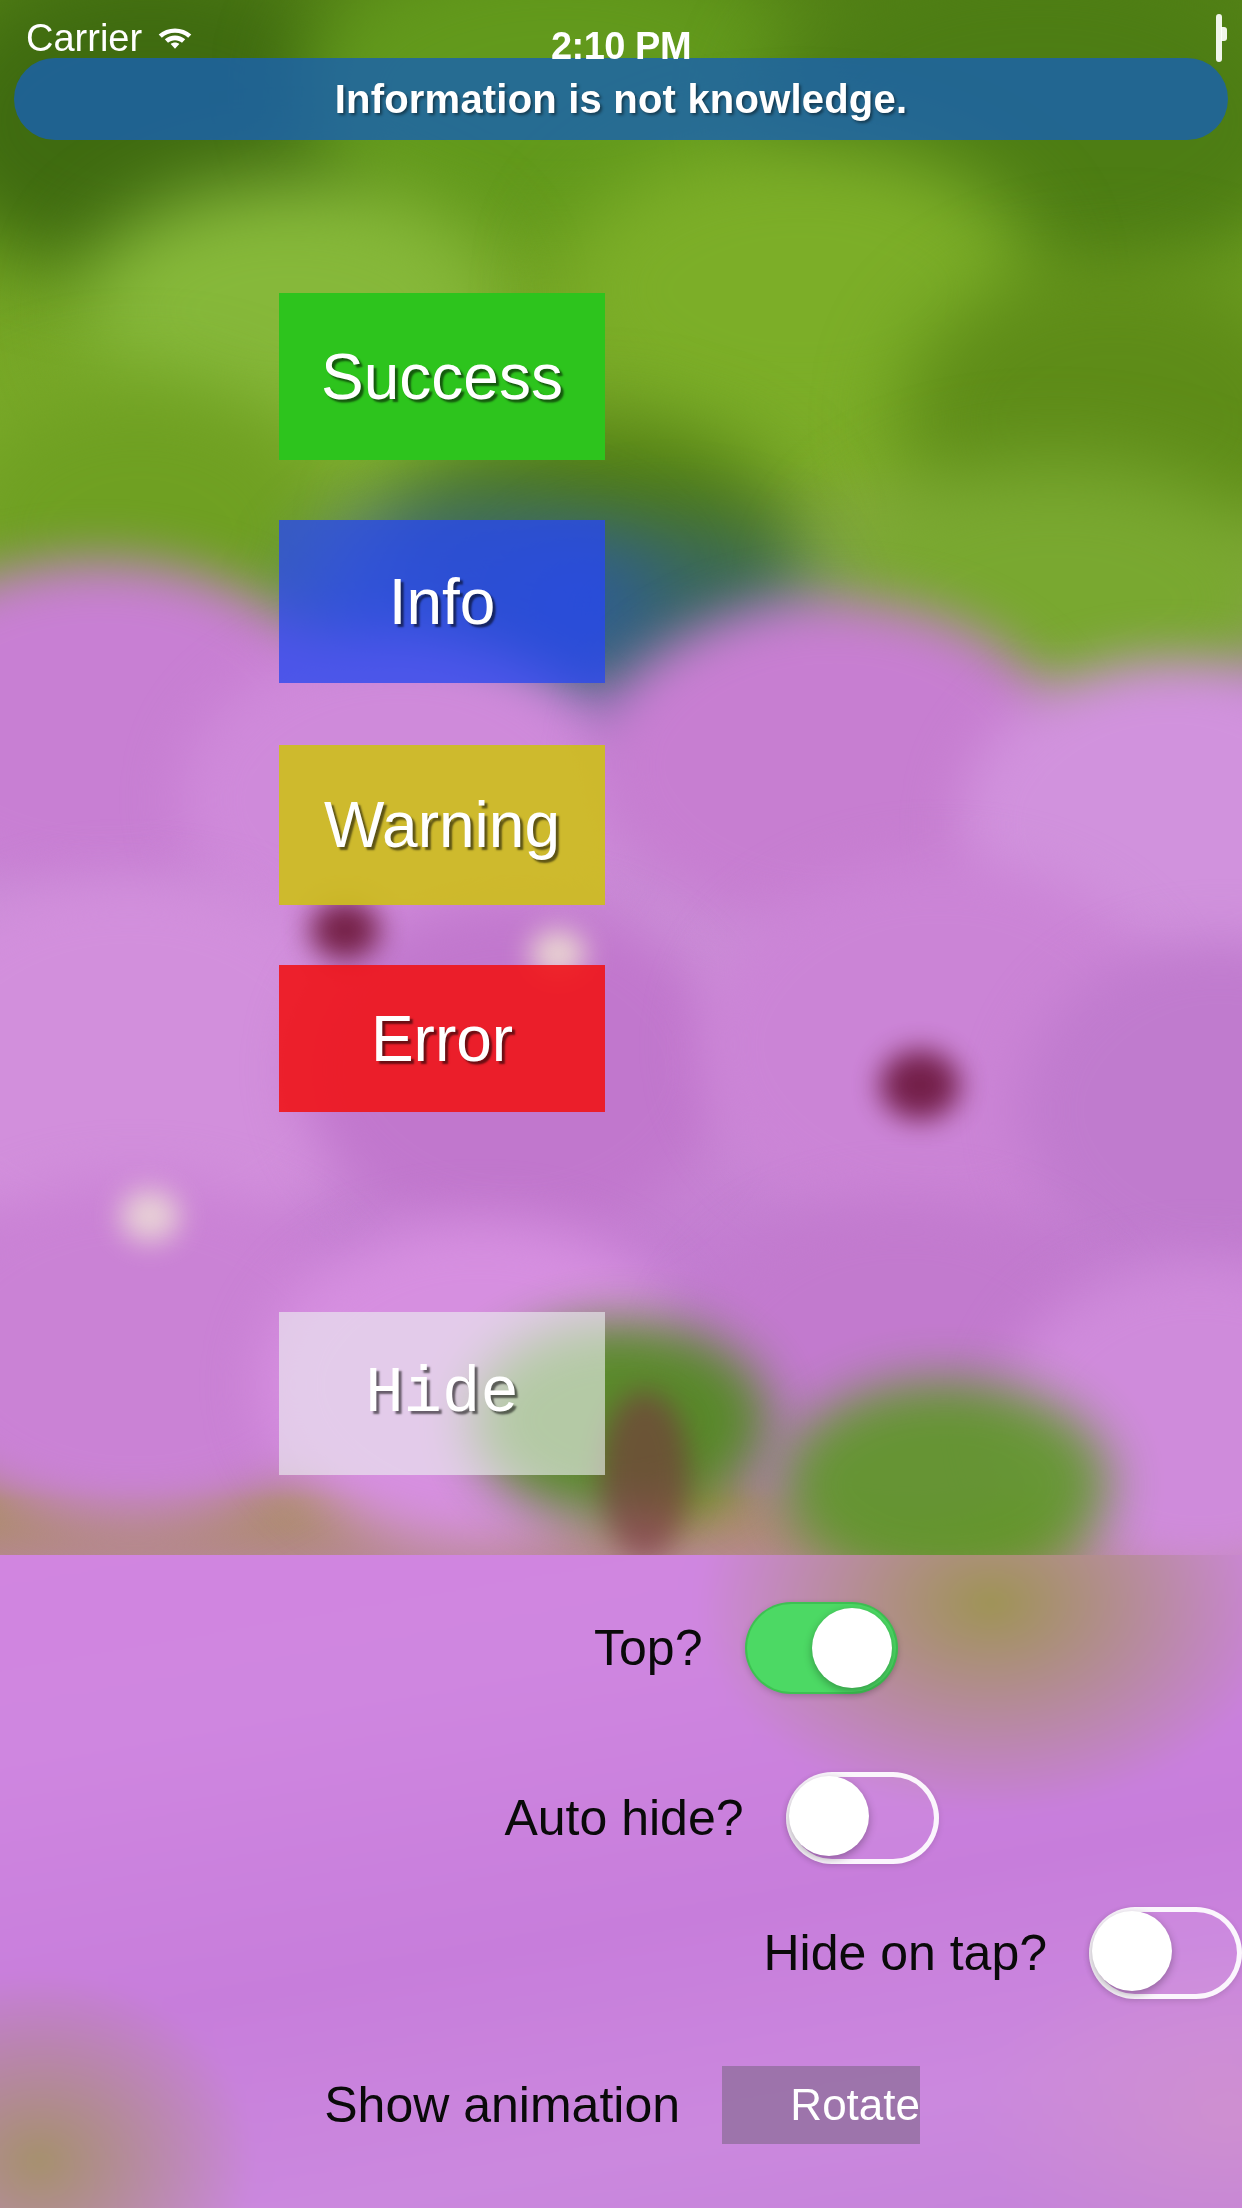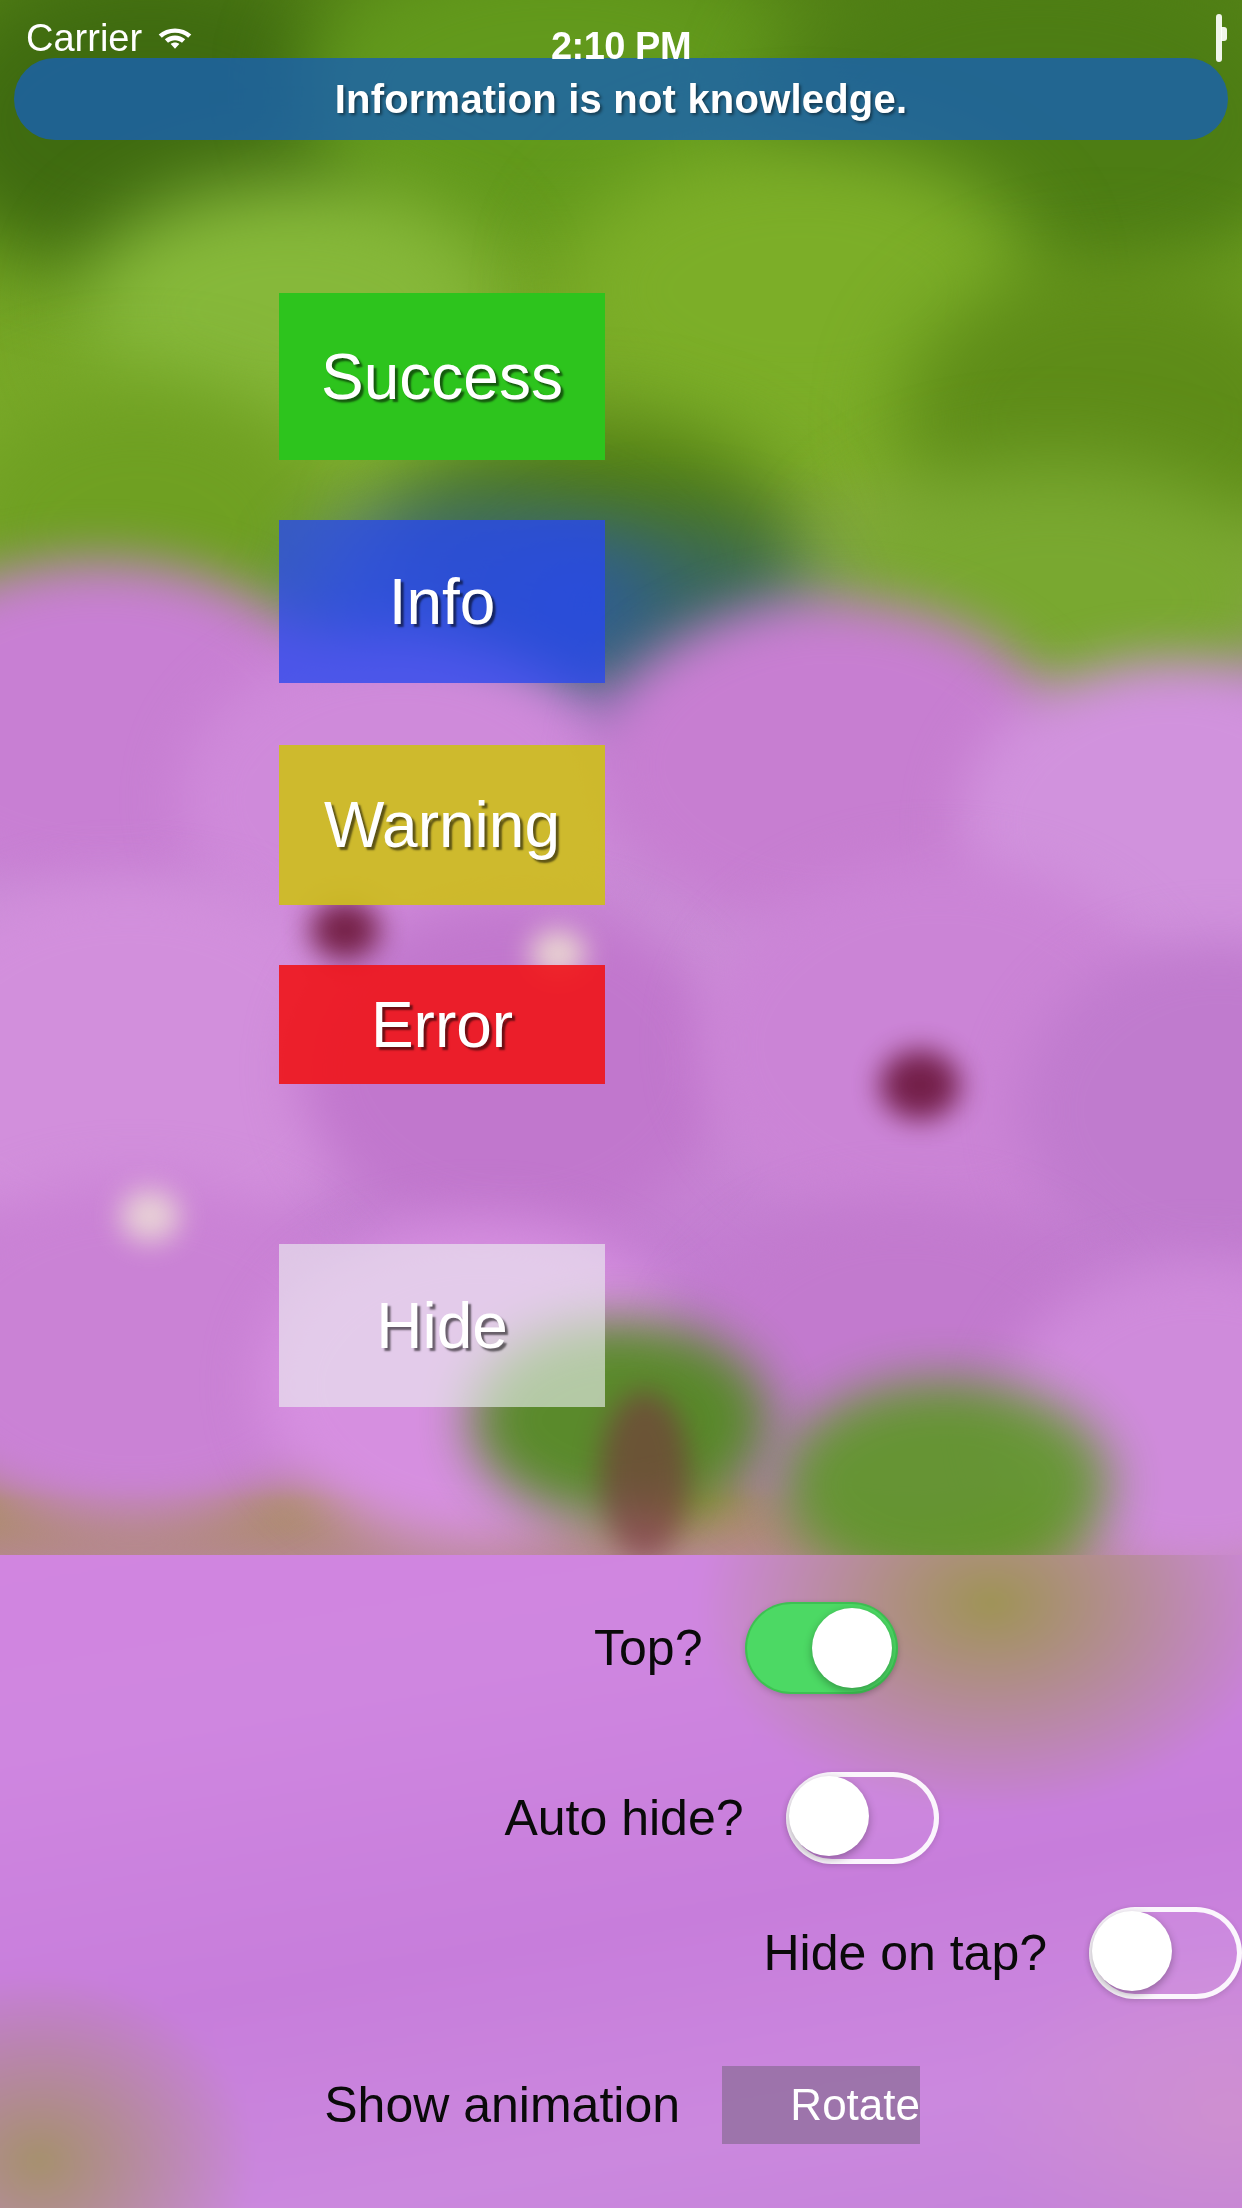--- a/index.html
+++ b/index.html
@@ -140,22 +140,22 @@
     font-weight: 400;
     line-height: 1;
     text-shadow: 3px 3px 2px rgba(0,0,0,0.55);
     white-space: nowrap;
     text-align: center;
   }
 
   #btn-success { top: 293px; height: 167px; background: rgba(45,196,29,1); }
   #btn-info    { top: 520px; height: 163px; background: rgba(40,72,238,0.78); }
   #btn-warning { top: 745px; height: 160px; background: rgba(206,189,31,0.93); }
-  #btn-error   { top: 965px; height: 119px; background: rgba(240,20,24,0.90); }
-  #btn-hide    { top: 1244px; height: 163px; background: rgba(235,240,240,0.62); }
+  #btn-error   { top: 965px; height: 147px; background: rgba(240,20,24,0.90); }
+  #btn-hide    { top: 1312px; height: 163px; background: rgba(235,240,240,0.62); font-family: Liberation Mono, monospace; }
 
   
   #settings {
     position: absolute;
     left: 0;
     top: 1555px;
     width: 1242px;
     height: 653px;
     z-index: 25;
     overflow: hidden;

